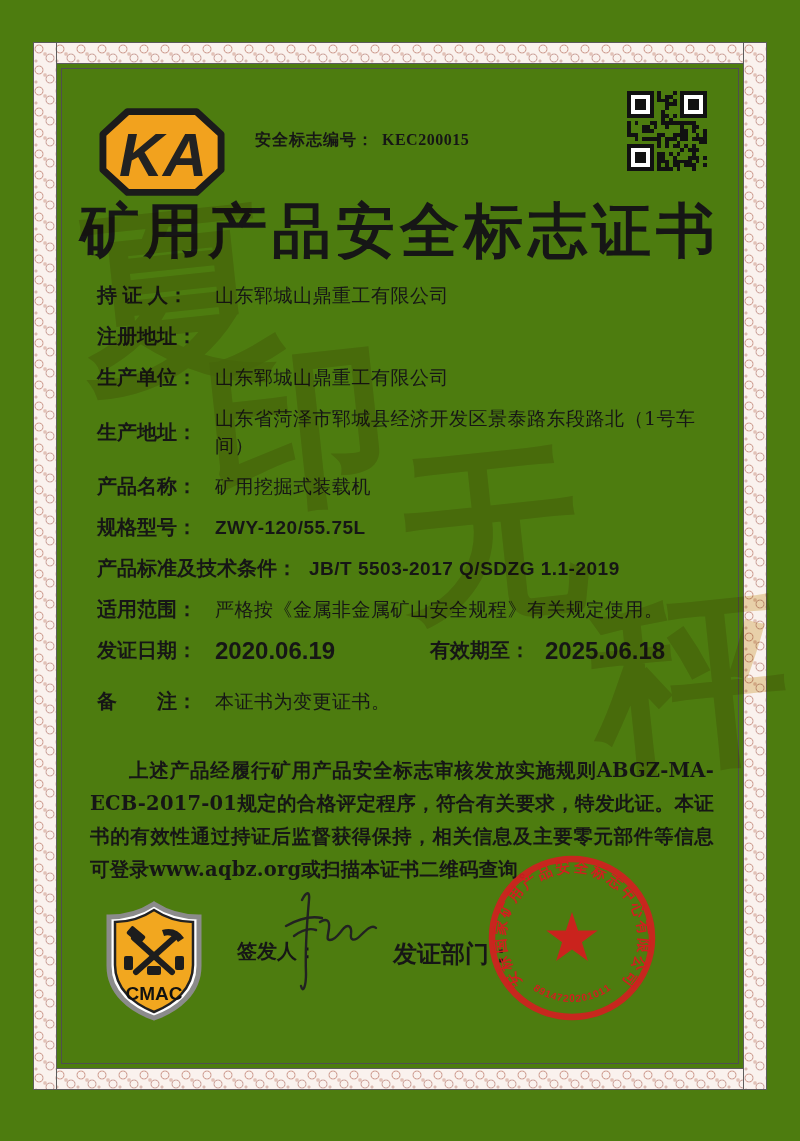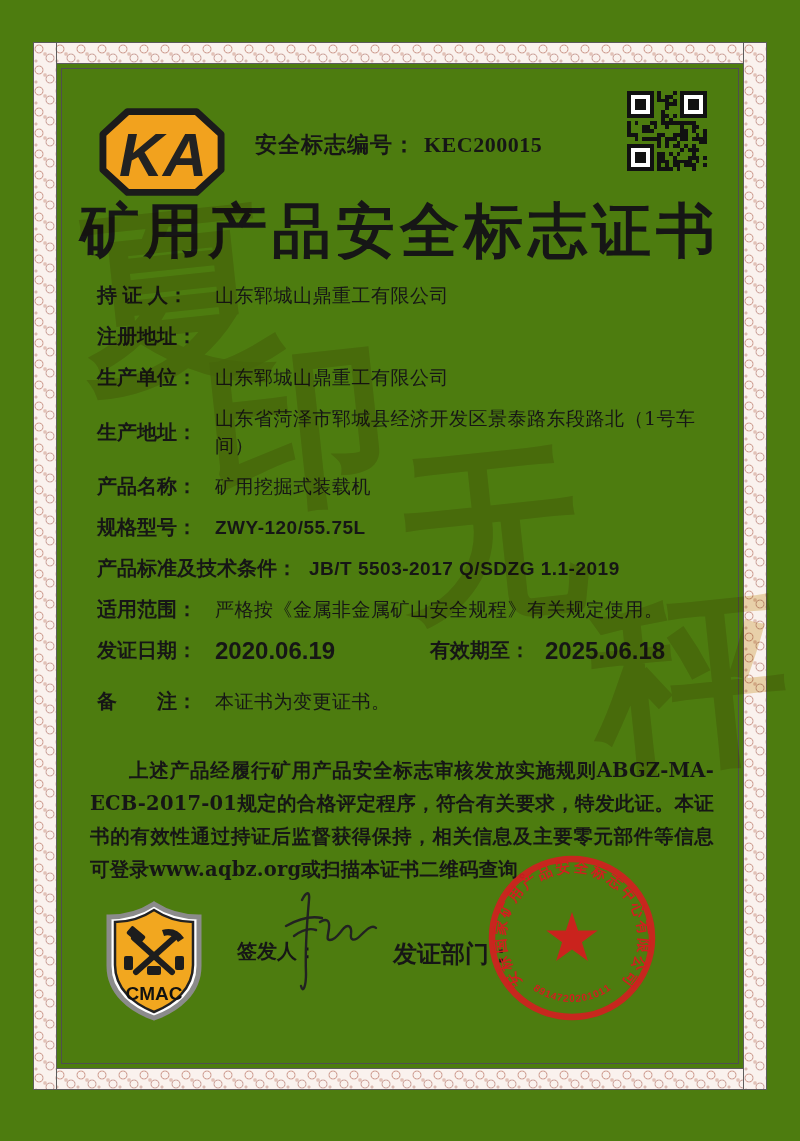--- a/index.html
+++ b/index.html
@@ -30,21 +30,21 @@
   .band-right {left:743px;top:42px;    width:24px;  height:1048px;}
   .inner-line{
     position:absolute;left:61px;top:68px;right:61px;bottom:77px;
     border:1.6px solid #4f4f4f;pointer-events:none;
   }
 
   
   .ka-logo{position:absolute;left:98px;top:106px;width:128px;height:92px;}
   .certno{
     position:absolute;left:255px;top:130px;width:340px;
-    font-size:22px;font-weight:bold;letter-spacing:1px;white-space:nowrap;
+    font-size:16px;font-weight:bold;letter-spacing:1px;white-space:nowrap;
   }
   .certno .num{font-family:"Liberation Serif", serif;font-weight:bold;letter-spacing:.5px;margin-left:8px;}
   .qr{position:absolute;left:627px;top:91px;width:80px;height:80px;}
   .title{
     position:absolute;left:0;right:0;top:192px;margin:0;
     text-align:center;font-size:59px;font-weight:900;letter-spacing:5px;
     font-family:"Liberation Serif", serif;
   }
 
   

